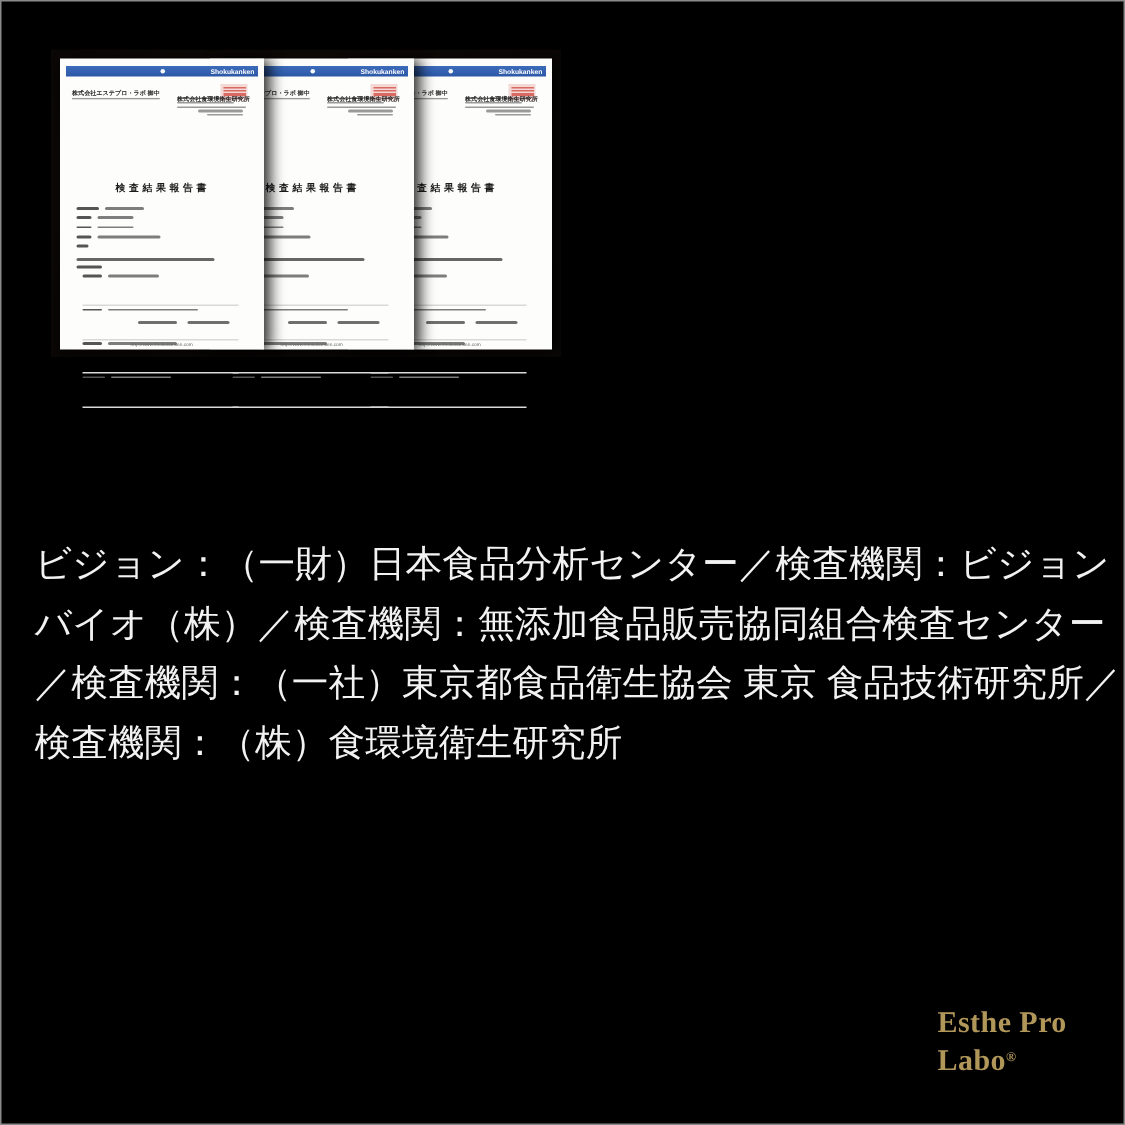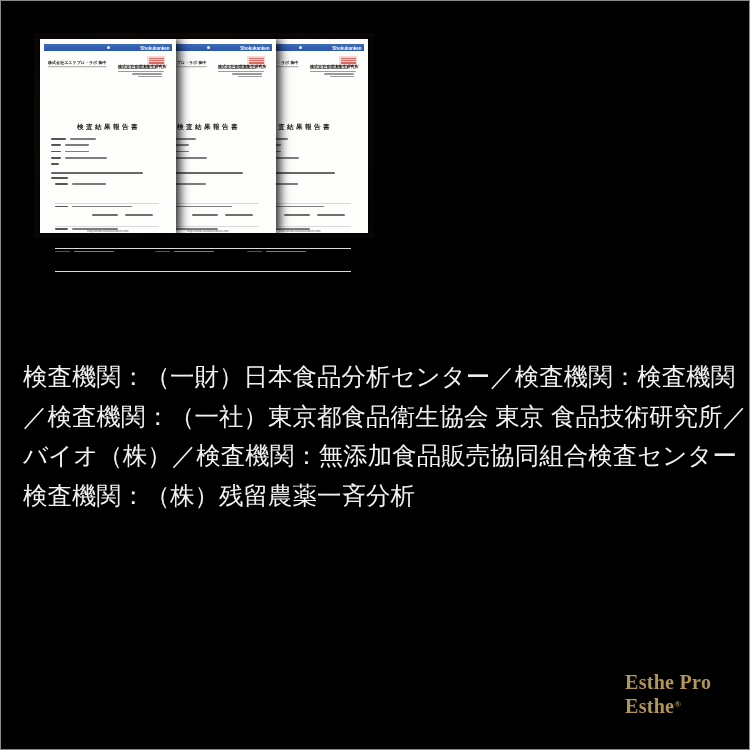--- a/index.html
+++ b/index.html
@@ -239,24 +239,24 @@
       <i style="width:26px"></i><i style="width:28px;margin-left:7px"></i>
     </div>
     <div class="doc-footer">
       <span>http://www.shokukanken.com</span>
     </div>
   </div>
     </div>
 
 
   <div id="body-text">
-    <div>検査機関：（一財）日本食品分析センター／検査機関：検査機関</div>
+    <div>ビジョン：（一財）日本食品分析センター／検査機関：ビジョン</div>
+    <div>バイオ（株）／検査機関：無添加食品販売協同組合検査センター</div>
     <div>／検査機関：（一社）東京都食品衛生協会 東京 食品技術研究所／</div>
-    <div>バイオ（株）／検査機関：無添加食品販売協同組合検査センター</div>
-    <div>検査機関：（株）残留農薬一斉分析</div>
+    <div>検査機関：（株）食環境衛生研究所</div>
   </div>
 
   <div id="brand">
     <div>Esthe Pro</div>
-    <div><span>Esthe</span><sup>®</sup></div>
+    <div><span>Labo</span><sup>®</sup></div>
   </div>
 
 </div>
 
 </body></html>

